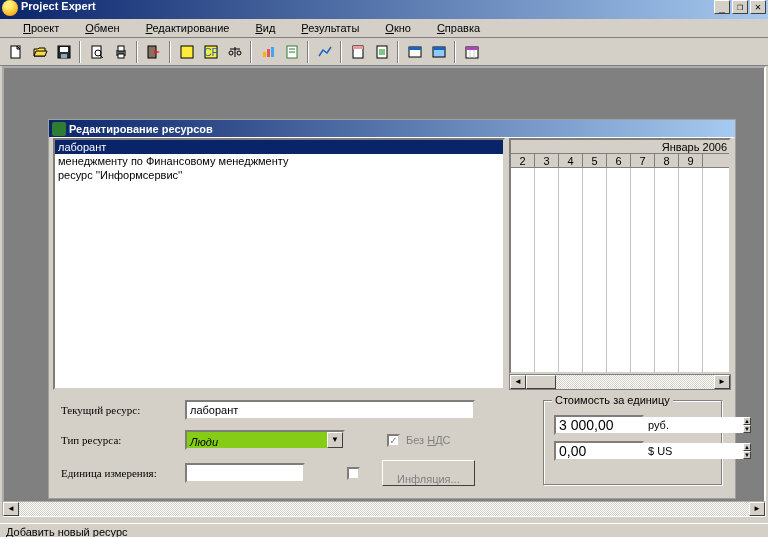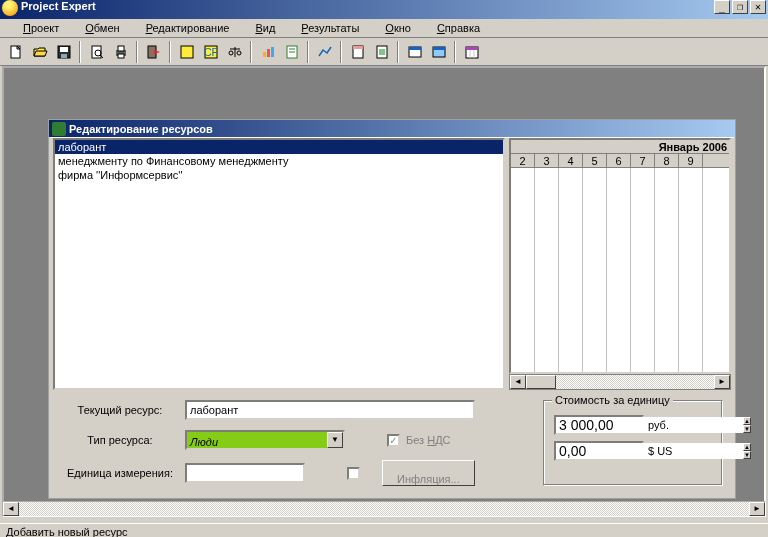--- a/index.html
+++ b/index.html
@@ -28,34 +28,34 @@
 .inner-body { flex: 1; display: flex; flex-direction: column; border: 2px solid #d4d0c8; border-top: 1px solid #fff; }
 
 .top-panel { height: 252px; display: flex; gap: 4px; padding: 0 2px; }
 .list-pane { flex: 1; background: #fff; border: 2px inset #d4d0c8; overflow: auto; }
 .list-row { padding: 1px 3px; cursor: pointer; white-space: nowrap; }
 .list-row.selected { background: #0a246a; color: #fff; }
 
 .right-pane { width: 222px; display: flex; flex-direction: column; }
 .gantt-area { flex: 1; background: #fff; border: 2px inset #d4d0c8; position: relative; overflow: hidden; }
 .gantt-header { height: 28px; border-bottom: 1px solid #808080; background: #d4d0c8; position: relative; }
-.gantt-month { position: absolute; top: 0; right: 0; height: 14px; font-weight: bold; padding-right: 2px; border-bottom: 1px solid #808080; width: 100%; text-align: right; line-height: 14px; }
+.gantt-month { position: absolute; top: 0; right: 0; height: 14px; font-weight: normal; padding-right: 2px; border-bottom: 1px solid #808080; width: 100%; text-align: right; line-height: 14px; }
 .gantt-days { position: absolute; top: 14px; left: 0; right: 0; height: 14px; display: flex; }
 .gantt-day { width: 24px; text-align: center; border-right: 1px solid #808080; line-height: 14px; height: 14px; }
 .gantt-body { position: absolute; top: 28px; left: 0; right: 0; bottom: 0; }
 .gantt-col { position: absolute; top: 0; bottom: 0; width: 24px; border-right: 1px solid #c0c0c0; }
 .scrollbar-h { height: 16px; background: #d4d0c8; border: 1px solid #808080; display: flex; }
 .sb-btn { width: 16px; height: 14px; background: #d4d0c8; border: 1px solid #fff; border-right-color: #404040; border-bottom-color: #404040; text-align: center; font-size: 8px; line-height: 12px; }
 .sb-track { flex: 1; background: repeating-conic-gradient(#d4d0c8 0 25%, #fff 0 50%) 0 0/2px 2px; }
 .sb-thumb { width: 30px; height: 100%; background: #d4d0c8; border: 1px solid #fff; border-right-color: #404040; border-bottom-color: #404040; }
 
 .bottom-panel { flex: 1; padding: 10px 10px; display: flex; gap: 12px; }
 .form-col { display: flex; flex-direction: column; gap: 10px; }
 .form-row { display: flex; align-items: center; gap: 6px; }
-.form-label { width: 118px; text-align: center; }
+.form-label { width: 118px; text-align: left; font-family: Liberation Serif, serif; }
 .text-input { height: 20px; border: 2px inset #d4d0c8; background: #fff; padding: 0 3px; }
 .combo { height: 20px; border: 2px inset #d4d0c8; background: #84cc16; display: flex; align-items: flex-end; font-style: italic; }
 .combo span { flex: 1; padding: 0 3px; }
 .combo .drop { width: 16px; height: 16px; background: #d4d0c8; border: 1px solid #fff; border-right-color: #404040; border-bottom-color: #404040; text-align: center; font-size: 8px; line-height: 14px; }
 .checkbox { width: 13px; height: 13px; border: 2px inset #d4d0c8; background: #fff; display: inline-flex; align-items: center; justify-content: center; font-size: 10px; color: #888; }
 .disabled-label { color: #808080; }
 .btn { height: 22px; padding: 12px 14px; background: #d4d0c8; border: 1px solid #fff; border-right-color: #404040; border-bottom-color: #404040; color: #808080; cursor: pointer; }
 
 .groupbox { border: 1px solid #808080; border-right-color: #fff; border-bottom-color: #fff; box-shadow: inset -1px -1px 0 #808080, inset 1px 1px 0 #fff; padding: 14px 10px 8px; position: relative; }
 .groupbox .legend { position: absolute; top: -7px; left: 8px; background: #d4d0c8; padding: 0 3px; }
@@ -218,21 +218,21 @@
   <div class="inner-window">
     <div class="inner-title">
       <div class="ticon"></div>
       <span>Редактирование ресурсов</span>
     </div>
     <div class="inner-body">
       <div class="top-panel">
         <div class="list-pane">
           <div class="list-row selected">лаборант</div>
           <div class="list-row">менеджменту по Финансовому менеджменту</div>
-          <div class="list-row">фирма ''Информсервис''</div>
+          <div class="list-row">ресурс ''Информсервис''</div>
         </div>
         <div class="right-pane">
           <div style="flex:1; display:flex;">
             <div class="gantt-area">
               <div class="gantt-header">
                 <div class="gantt-month">Январь 2006</div>
                 <div class="gantt-days" id="gantt-days">
                     <div class="gantt-day">2</div>
                     <div class="gantt-day">3</div>
                     <div class="gantt-day">4</div>

